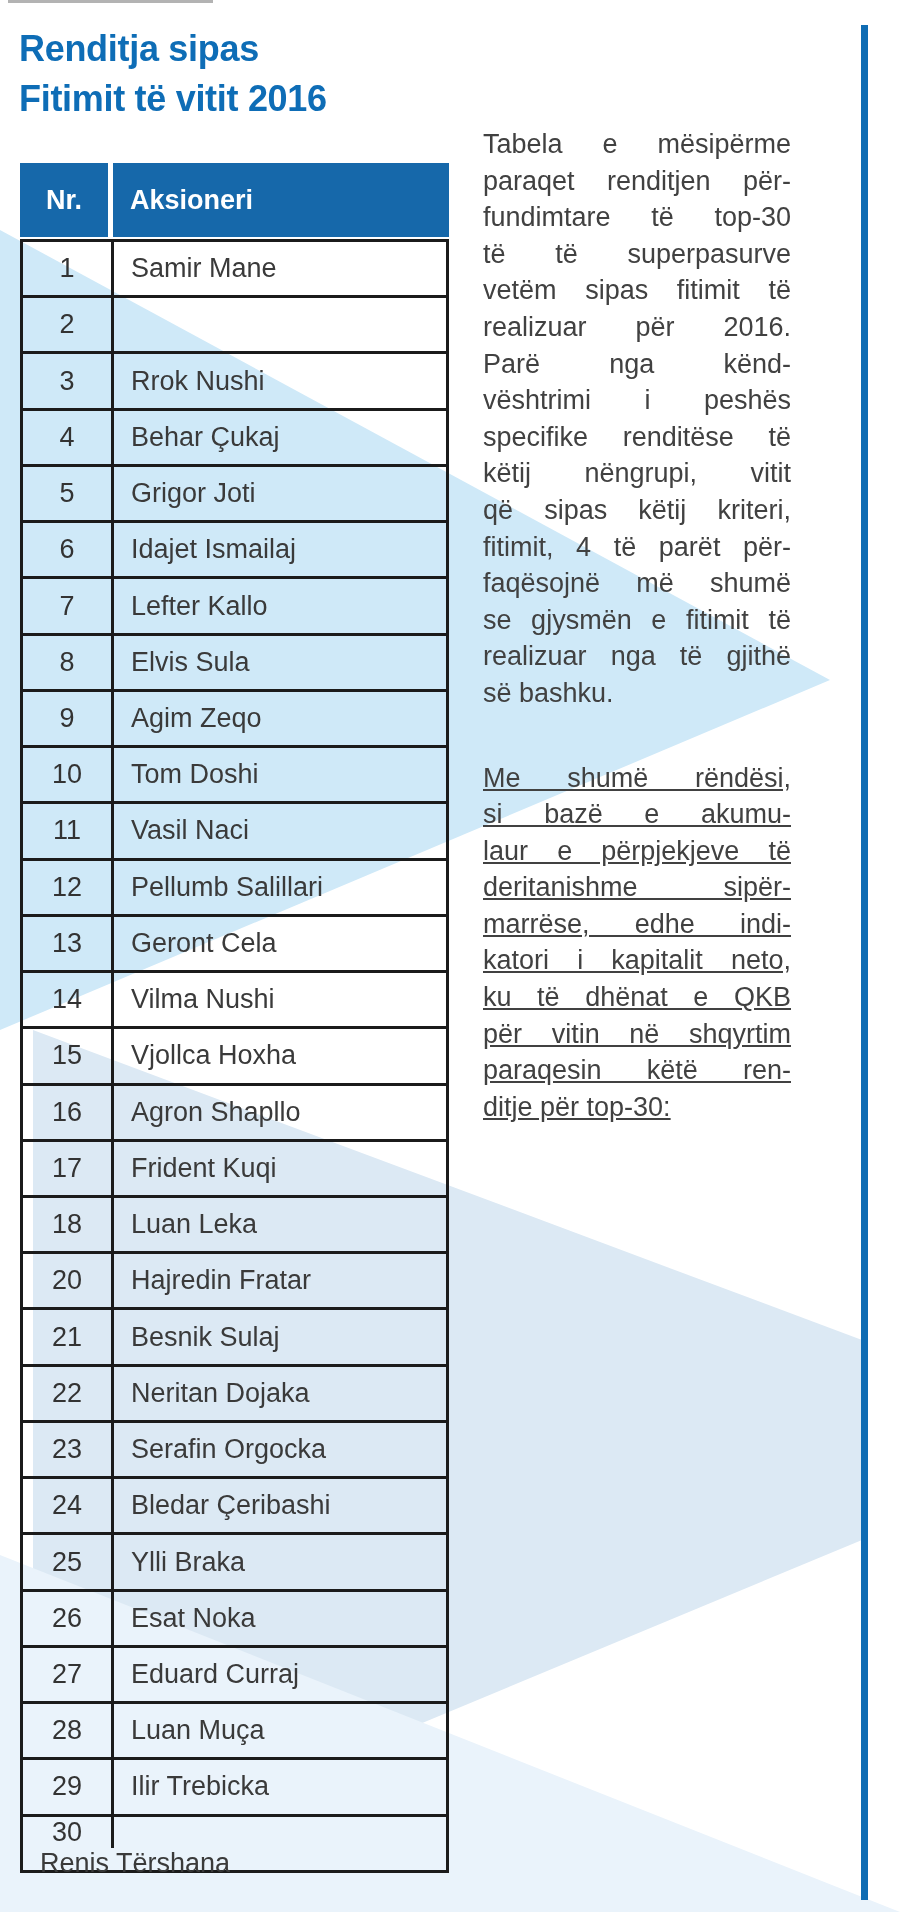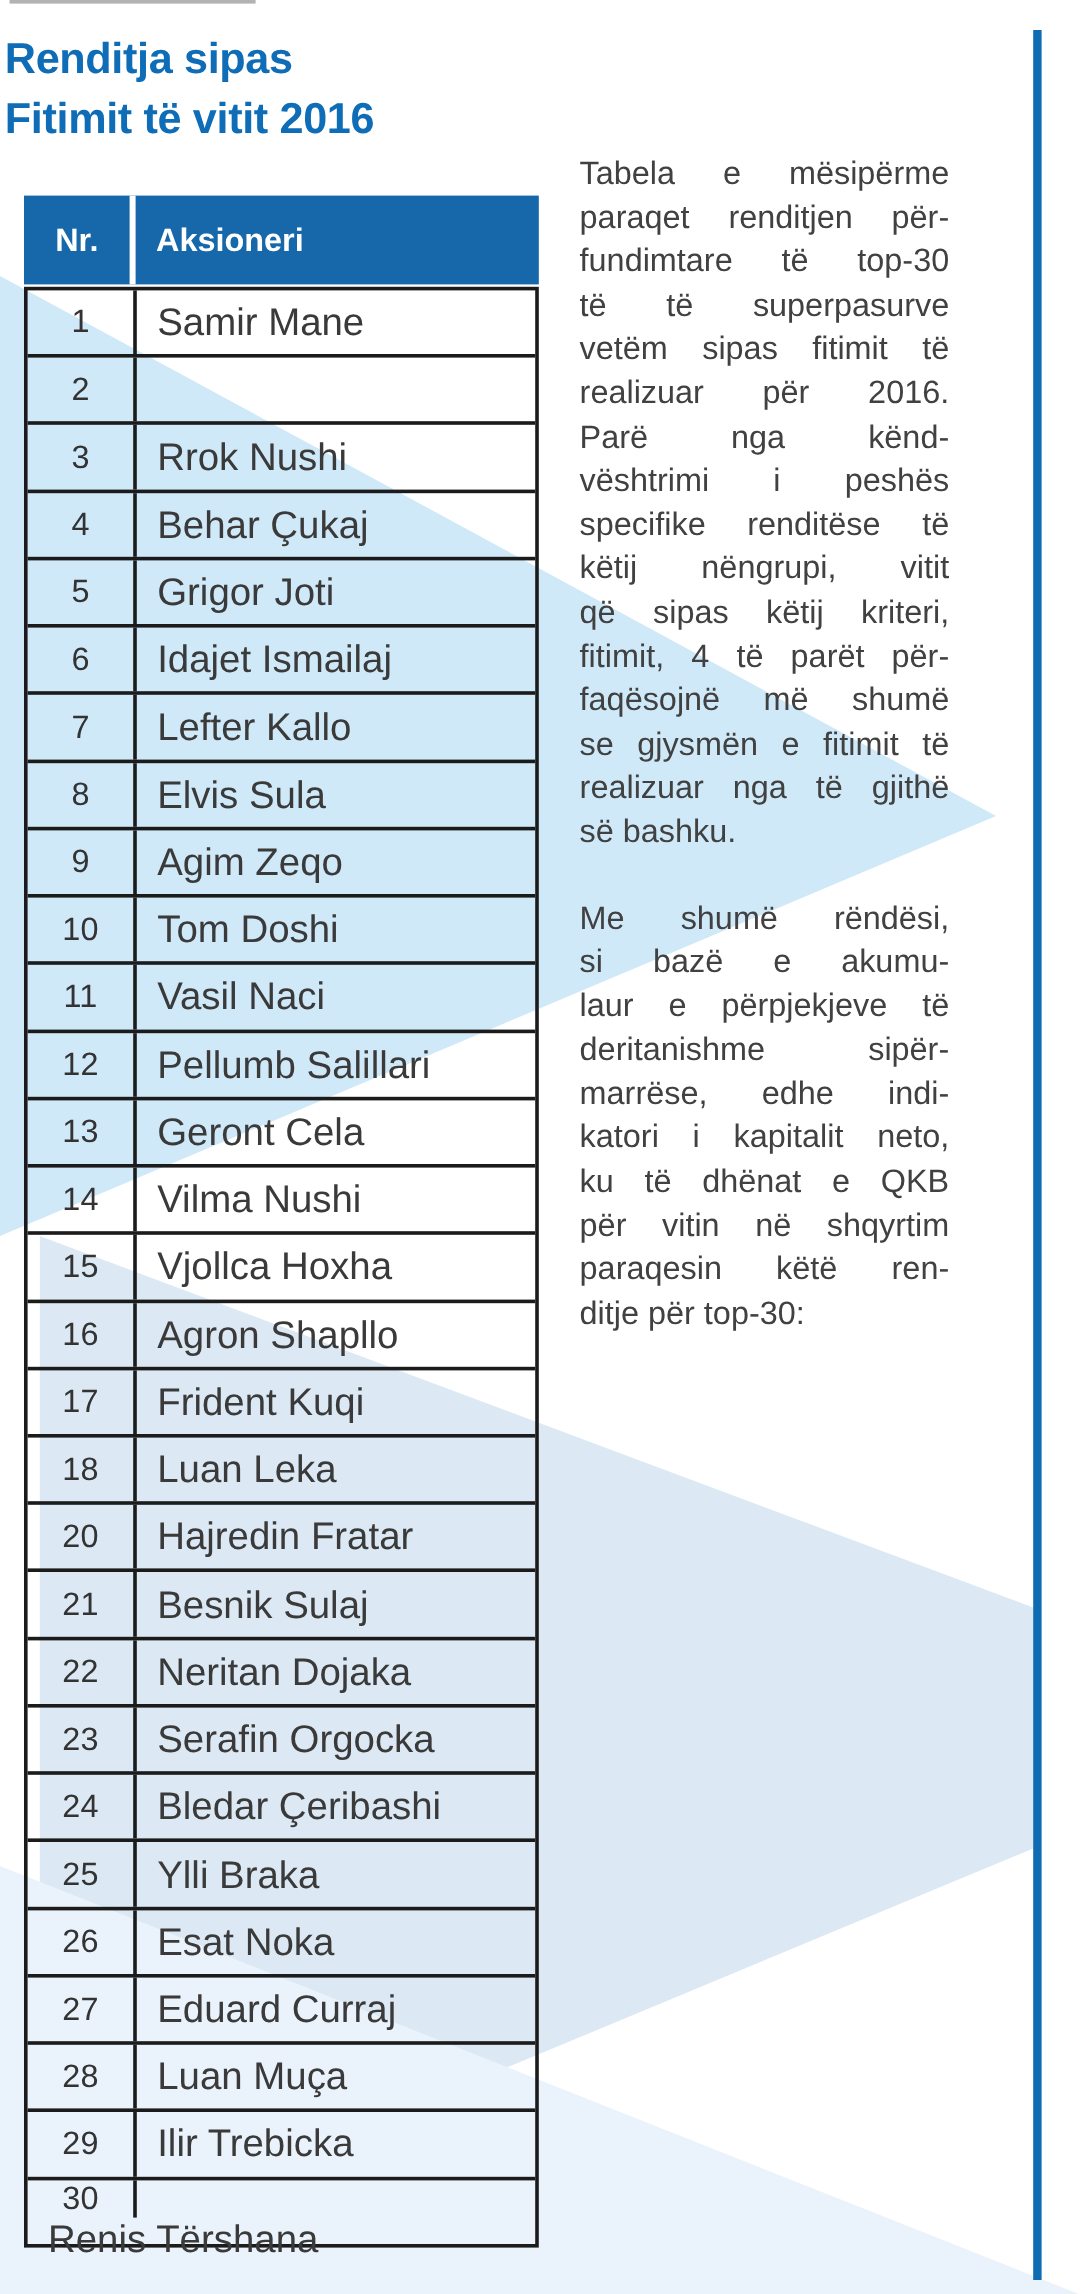--- a/index.html
+++ b/index.html
@@ -8,50 +8,50 @@
     font-family:"Liberation Sans","DejaVu Sans",sans-serif;
   }
   
   .tri{position:absolute;left:0;top:0;width:900px;height:1912px;}
   .tri1{background:#cfe9f8;clip-path:polygon(0px 230px,830px 680px,0px 1030px);}
   .tri2{background:#dce9f4;clip-path:polygon(33px 1030px,862px 1340px,862px 1540px,33px 1885px);}
   .tri3{background:#eaf3fb;clip-path:polygon(0px 1555px,900px 1912px,0px 1912px);}
   .topline{position:absolute;left:8px;top:0;width:205px;height:3px;background:#565656;opacity:.45;}
   
   .title{
-    position:absolute;left:4px;top:24px;z-index:5;
+    position:absolute;left:19px;top:24px;z-index:5;
     color:#0e6db6;font-size:36px;font-weight:700;line-height:50px;letter-spacing:-.3px;
   }
   
   .vbar{position:absolute;left:861px;top:25px;width:7px;height:1875px;background:#0f6cb3;z-index:5;}
   
   .rank-table{position:absolute;left:20px;top:163px;width:429px;z-index:4;text-align:center;}
   .thead{display:flex;height:74px;background:#1668aa;color:#ffffff;font-weight:700;font-size:27px;margin-bottom:2px;}
   .th{display:flex;align-items:center;}
   .th-nr{width:88px;justify-content:center;border-right:5px solid #ffffff;}
   .th-name{flex:1;padding-left:17px;}
   .tbody{
     height:1634px;border:3px solid #1b1b1b;box-sizing:border-box;
     display:flex;flex-direction:column;background:transparent;
   }
   .trow{flex:1;display:flex;border-bottom:3px solid #1b1b1b;min-height:0;}
   .trow:last-child{border-bottom:none;flex-direction:column;}
   .td-nr{
     width:88px;border-right:3px solid #1b1b1b;display:flex;align-items:center;justify-content:center;
     color:#333333;font-size:27px;
   }
-  .td-name{flex:1;display:flex;align-items:center;padding-left:17px;color:#3a3a3a;font-size:32px;}
+  .td-name{flex:1;display:flex;align-items:center;padding-left:17px;color:#3a3a3a;font-size:27px;}
   
   .article{
     position:absolute;left:483px;top:126px;width:308px;z-index:4;
     color:#414141;font-size:27px;line-height:36.6px;
   }
   .jline{text-align:justify;text-align-last:justify;white-space:normal;}
   .lastline{text-align:justify;text-align-last:left;}
-  .para2{margin-top:35px;}
+  .para2{margin-top:48px;text-decoration:underline;}
 </style>
 </head>
 <body>
 
 <div class="page">
 
   <div class="tri tri1"></div>
   <div class="tri tri2"></div>
   <div class="tri tri3"></div>
   <div class="topline"></div>

